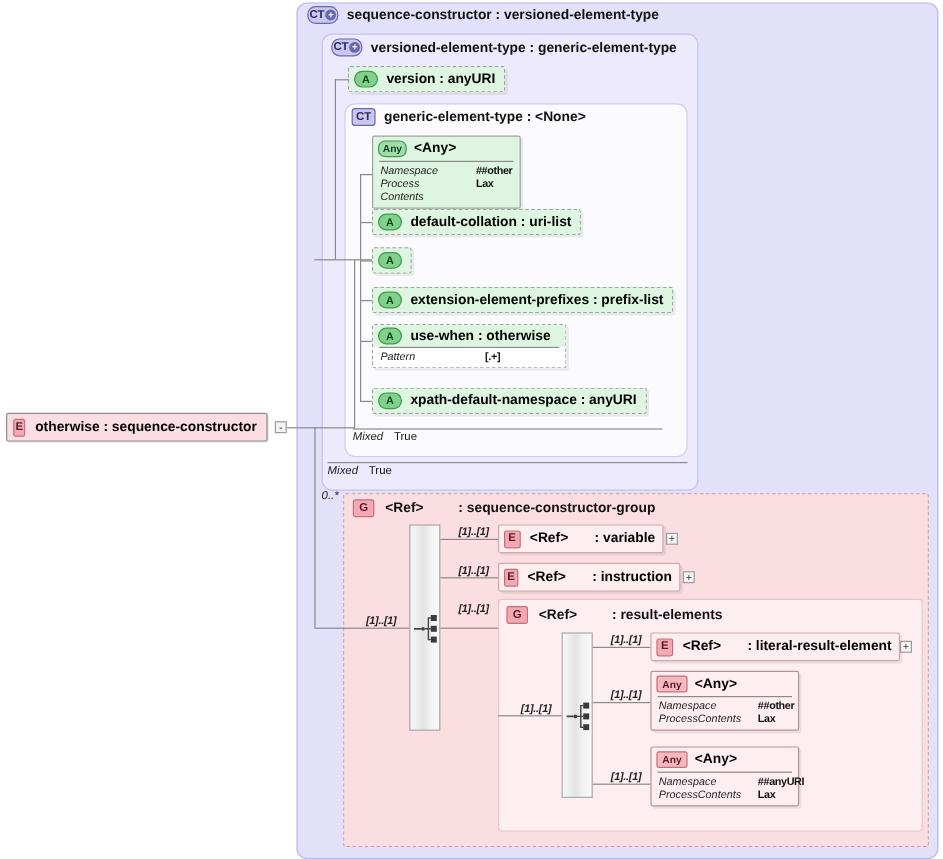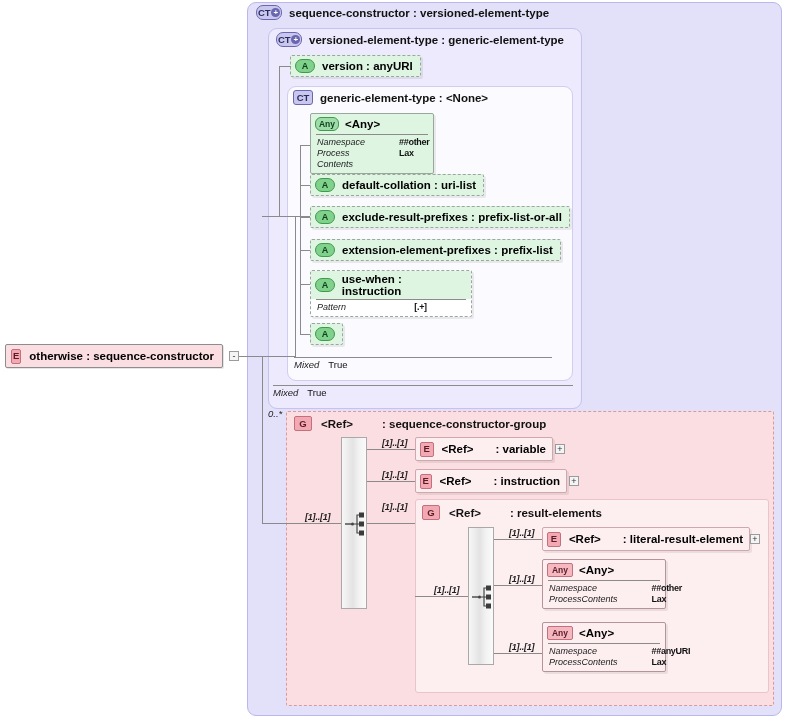--- a/index.html
+++ b/index.html
@@ -96,21 +96,21 @@
   .node-any-pink .ghead{
     display:flex;align-items:center;gap:6px;
     padding:3px 8px 3px 4px;font-weight:bold;font-size:11.5px;
   }
   .facet-sep{border-top:1px solid #8b8b8b;margin:0 5px;}
   .facets{
     padding:2px 6px 3px 6px;font-size:9px;line-height:11px;
     display:grid;grid-template-columns:auto auto;column-gap:14px;
   }
   .facets .k{font-style:italic;color:#222;}
-  .facets .v{font-weight:bold;color:#111;letter-spacing:-0.3px;margin-left:20px;}
+  .facets .v{font-weight:bold;color:#111;letter-spacing:-0.3px;}
   .node-elem-pink{
     background:#fdeef0;border:1px solid #cfa7ad;border-radius:2px;
     box-shadow:2px 2px 0 rgba(0,0,0,0.07);
     gap:0;font-weight:bold;font-size:11.5px;padding:0 6px 0 4px;
   }
   .node-any-pink{
     background:#fdeef0;border:1px solid #b4949a;border-radius:2px;
     box-shadow:2px 2px 0 rgba(0,0,0,0.07);
     display:block;
   }
@@ -218,42 +218,42 @@
     </div>
   </div>
 
   <div class="abs node node-attr" style="left:310px;top:174px;height:22px;">
     <span class="badge badge-a">A</span>
     <span class="label">default-collation : uri-list</span>
   </div>
 
   <div class="abs node node-attr" style="left:310px;top:206px;height:22px;">
     <span class="badge badge-a">A</span>
-    <span class="label">exclude-result-prefixes : prefix-list-or-all</span>
   </div>
 
   <div class="abs node node-attr" style="left:310px;top:239px;height:22px;">
     <span class="badge badge-a">A</span>
     <span class="label">extension-element-prefixes : prefix-list</span>
   </div>
 
   <div class="abs node-attr-pattern" style="left:310px;top:270px;width:160px;">
     <div class="ghead">
       <span class="badge badge-a">A</span>
-      <span>use-when : instruction</span>
+      <span>use-when : otherwise</span>
     </div>
     <div class="facet-sep"></div>
     <div class="facets" style="grid-template-columns:auto auto;column-gap:10px;">
       <span class="k">Pattern</span>
       <span class="v">[.+]</span>
     </div>
   </div>
 
   <div class="abs node node-attr" style="left:310px;top:323px;height:22px;">
     <span class="badge badge-a">A</span>
+    <span class="label">xpath-default-namespace : anyURI</span>
   </div>
 
   <div class="abs hr-line" style="left:294px;top:357px;width:258px;"></div>
   <div class="abs mixed-row" style="left:294px;top:359px;">
     <span class="k">Mixed</span>
     <span class="v">True</span>
   </div>
 
   <div class="abs hr-line" style="left:273px;top:385px;width:300px;"></div>
   <div class="abs mixed-row" style="left:273px;top:387px;">

